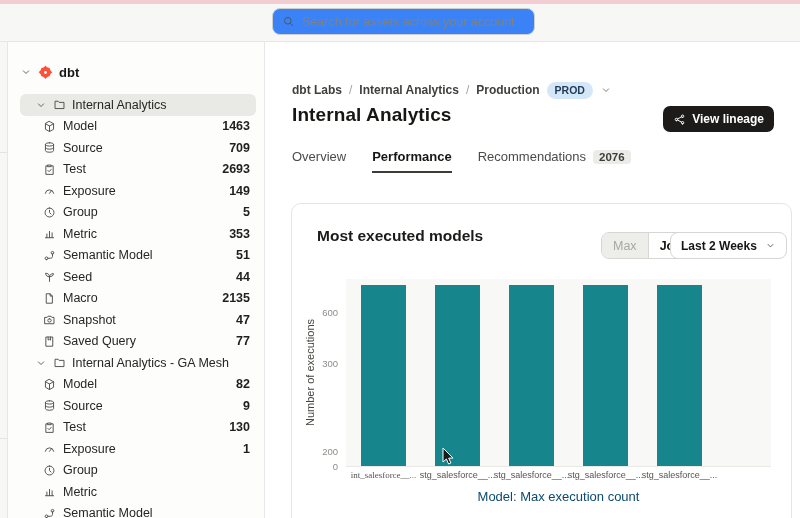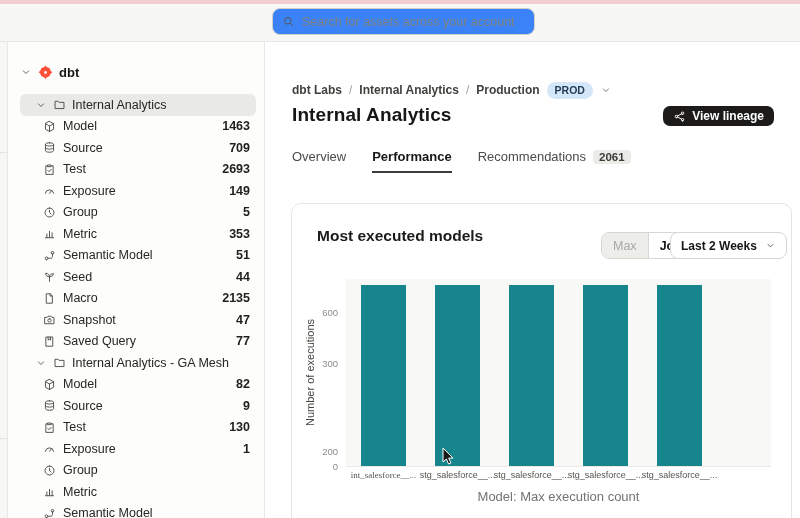--- a/index.html
+++ b/index.html
@@ -31,21 +31,21 @@
   .folder.selected{background:var(--sel)}
   .item{padding-left:23px;gap:7px}
   .icount{margin-left:auto;padding-right:6px;font-weight:700;font-size:12.5px;color:#1f1f1d}
 
   .main{position:absolute;left:266px;top:42px;width:534px;height:476px;background:#fff}
   .breadcrumb{position:absolute;left:26px;top:40px;display:flex;align-items:center;gap:7px;font-size:12px;color:#3f3f3c;font-weight:700}
   .crumb-sep{color:#a3a3a0;font-weight:400}
   .env-badge{background:var(--prodbg);color:var(--prodtx);font-size:10.5px;font-weight:700;padding:2px 8px;border-radius:9px;line-height:1.2}
   .crumb-chev{color:#6b6b68}
   .page-title{position:absolute;left:26px;top:62px;font-size:19px;font-weight:700;color:#161614;letter-spacing:.1px}
-  .view-lineage{position:absolute;right:26px;top:64px;height:20px;background:var(--btn);color:#fff;border:0;border-radius:7px;display:flex;align-items:center;gap:6px;padding:0 10px;font-size:12px;font-weight:600;font-family:inherit;cursor:pointer}
+  .view-lineage{position:absolute;right:26px;top:64px;height:26px;background:var(--btn);color:#fff;border:0;border-radius:7px;display:flex;align-items:center;gap:6px;padding:0 10px;font-size:12px;font-weight:600;font-family:inherit;cursor:pointer}
   .view-lineage .icon{color:#fff}
 
   .tabs{position:absolute;left:26px;top:107px;display:flex;gap:26px;align-items:flex-end}
   .tab{font-size:13px;color:#4b4b48;padding-bottom:7px;display:flex;align-items:center;border-bottom:2px solid transparent;cursor:pointer}
   .tab.active{color:#161614;font-weight:700;border-bottom-color:#3c3c38}
   .tbadge{background:#ebebe8;border-radius:4px;padding:1px 6px;font-size:11.5px;color:#3c3c38;margin-left:7px;font-weight:600}
 
   .card{position:absolute;left:25px;top:161px;width:501px;height:400px;border:1px solid #e5e5e2;border-radius:10px;background:#fff}
   .card-title{position:absolute;left:25px;top:23px;font-size:15.5px;font-weight:700;color:#1b1b19}
   .seg{position:absolute;left:309px;top:28px;display:flex;border:1px solid var(--ctl-border);border-radius:8px;overflow:hidden;height:27px;background:#fff}
@@ -55,21 +55,21 @@
   .dropdown{position:absolute;left:378px;top:28px;height:27px;border:1px solid var(--ctl-border);border-radius:8px;display:flex;align-items:center;gap:8px;padding:0 10px;font-size:12px;font-weight:700;color:#161614;background:#fff;cursor:pointer}
   .dropdown .icon{color:#45443f}
 
   .plot{position:absolute;left:54px;top:75px;width:425px;height:188px;background:#f8f8f6;border-bottom:1px solid #e9e9e6}
   .bar{position:absolute;bottom:0;width:45px;background:var(--teal)}
   .ytick{position:absolute;right:calc(100% + 8px);width:32px;text-align:right;font-size:9.5px;color:#8c8c88;line-height:10px}
   .ylab{position:absolute;left:-46px;top:0;height:100%;width:20px;display:flex;align-items:center;justify-content:center}
   .ylab span{writing-mode:vertical-rl;transform:rotate(180deg);font-size:11px;color:#45443f;white-space:nowrap}
   .xlabels{position:absolute;left:54px;top:266px;width:425px;height:12px}
   .xlabels span{position:absolute;transform:translateX(-50%);font-size:9px;color:#55544f;white-space:nowrap}
-  .caption{position:absolute;left:54px;top:285px;width:425px;text-align:center;font-size:13px;color:#737373}
+  .caption{position:absolute;left:54px;top:285px;width:425px;text-align:center;font-size:13px;color:#0c4a6e}
 
   .cursor{position:absolute;left:442px;top:447px;pointer-events:none}
 </style>
 </head>
 <body>
 
 <div class="top-strip"></div>
 
 <div class="topbar">
   <div class="search">
@@ -351,21 +351,21 @@
 
   <nav class="tabs" id="tabs">
       <div class="tab">
         <span>Overview</span>
       </div>
       <div class="tab active">
         <span>Performance</span>
       </div>
       <div class="tab">
         <span>Recommendations</span>
-        <span class="tbadge">2061</span>
+        <span class="tbadge">2076</span>
       </div>
     </nav>
 
   <section class="card">
     <div class="card-title">Most executed models</div>
     <div class="seg" id="seg">
         <div class="opt muted">Max</div>
         <div class="opt normal">Job</div>
       </div>
     <div class="dropdown">

